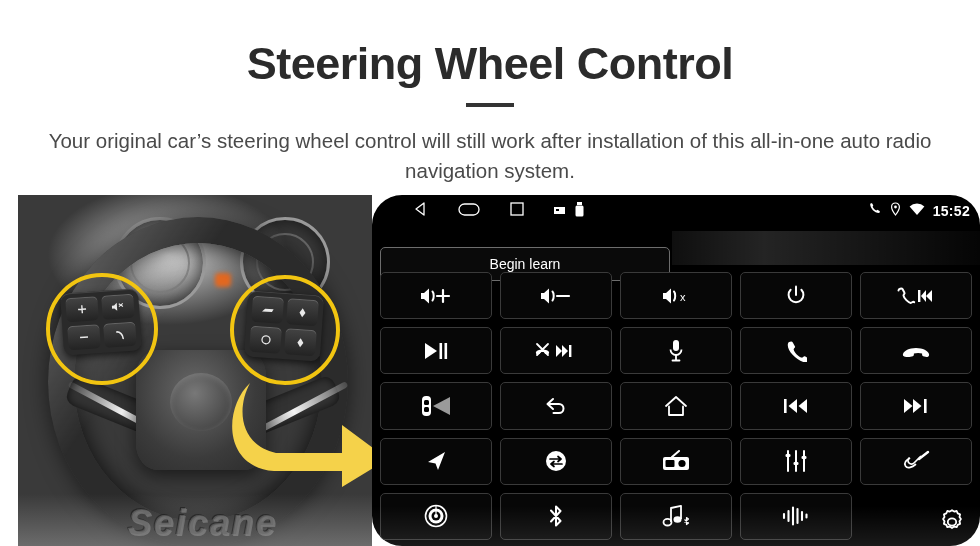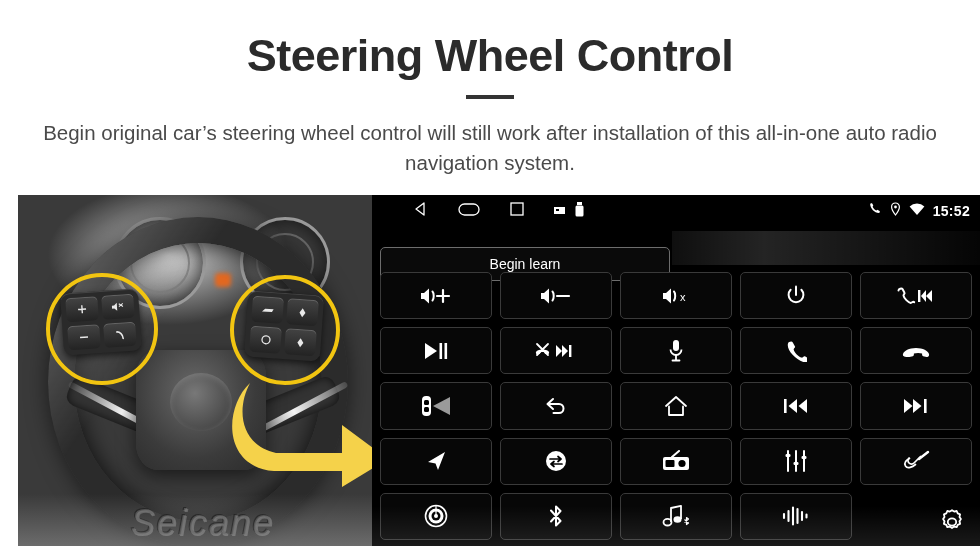--- a/index.html
+++ b/index.html
@@ -5,21 +5,21 @@
   * { box-sizing: border-box; margin: 0; padding: 0; }
   html, body {
     width: 980px; height: 546px;
     background: #ffffff;
     font-family: "Liberation Sans", sans-serif;
     overflow: hidden;
   }
   .page { position: relative; width: 980px; height: 546px; background:#fff; }
 
   
-  .header { position:absolute; left:0; top:0; width:980px; height:195px; }
+  .header { position:absolute; left:0; top:8px; width:980px; height:195px; }
   .title {
     position:absolute; left:0; top:30px; width:980px;
     text-align:center; font-size:45px; font-weight:bold;
     letter-spacing:-0.5px; color:#2b2b2b;
     font-family:"Liberation Sans", sans-serif;
   }
   .divider {
     position:absolute; left:490px; top:95px; margin-left:-24px;
     width:48px; height:4px; background:#333;
   }
@@ -116,35 +116,35 @@
     position:absolute; border-radius:50%;
     border:4px solid #F2C511; background:transparent;
   }
   .ring.r-left  { left:28px;  top:78px;  width:112px; height:112px; }
   .ring.r-right { left:212px; top:80px;  width:110px; height:110px; }
 
   
   .arrow-wrap { position:absolute; left:212px; top:180px; width:160px; height:115px; }
   .seicane {
     position:absolute; left:0; bottom:2px; width:369px; text-align:center;
-    font-size:36px; font-weight:normal; font-style:italic; letter-spacing:2px;
+    font-size:36px; font-weight:bold; font-style:italic; letter-spacing:2px;
     color:rgba(120,120,120,.55);
     text-shadow: 1px 1px 0 rgba(255,255,255,.22), -1px -1px 0 rgba(0,0,0,.35);
     font-family:"Liberation Sans", sans-serif;
   }
   .photo-fade {
     position:absolute; left:0; bottom:0; width:354px; height:52px;
     background:linear-gradient(180deg, rgba(170,170,170,0), rgba(200,200,200,.35));
     pointer-events:none;
   }
 
   
   .unit {
     position:absolute; left:372px; top:0px; width:608px; height:351px;
-    background:#000; color:#fff;
+    background:#000; color:#fff;border-radius:30px;
   }
   .statusbar { position:absolute; left:0; top:0; width:608px; height:32px; }
   .nav-icons { position:absolute; left:42px; top:0; height:32px; display:flex; align-items:center; gap:30px; }
   .sys-icons { position:absolute; right:10px; top:0; height:32px; display:flex; align-items:center; gap:8px; }
   .clock { font-size:14px; font-weight:bold; letter-spacing:.3px; }
 
   .learnbtn {
     position:absolute; left:8px; top:52px; width:290px; height:34px;
     border:1px solid #6d6d6d; border-radius:5px;
     background:#0a0a0a; color:#fff;
@@ -179,21 +179,21 @@
   }
 </style>
 </head>
 <body>
 
 <div class="page">
 
   <div class="header">
     <div class="title">Steering Wheel Control</div>
     <div class="divider"></div>
-    <div class="subtitle">Begin original car’s steering wheel control will still work after installation of this all-in-one auto radio navigation system.</div>
+    <div class="subtitle">Your original car’s steering wheel control will still work after installation of this all-in-one auto radio navigation system.</div>
   </div>
 
   <div class="stage">
 
     <div class="photo">
       <div class="photo-bg"></div>
 
       <div class="dial d1">
           <div class="inner"></div>
         </div>

